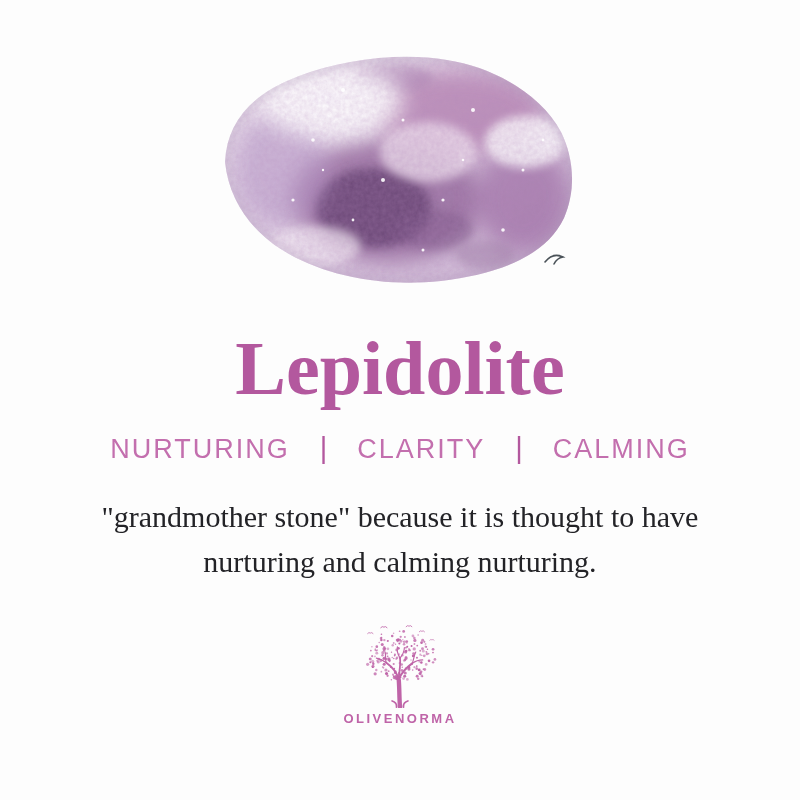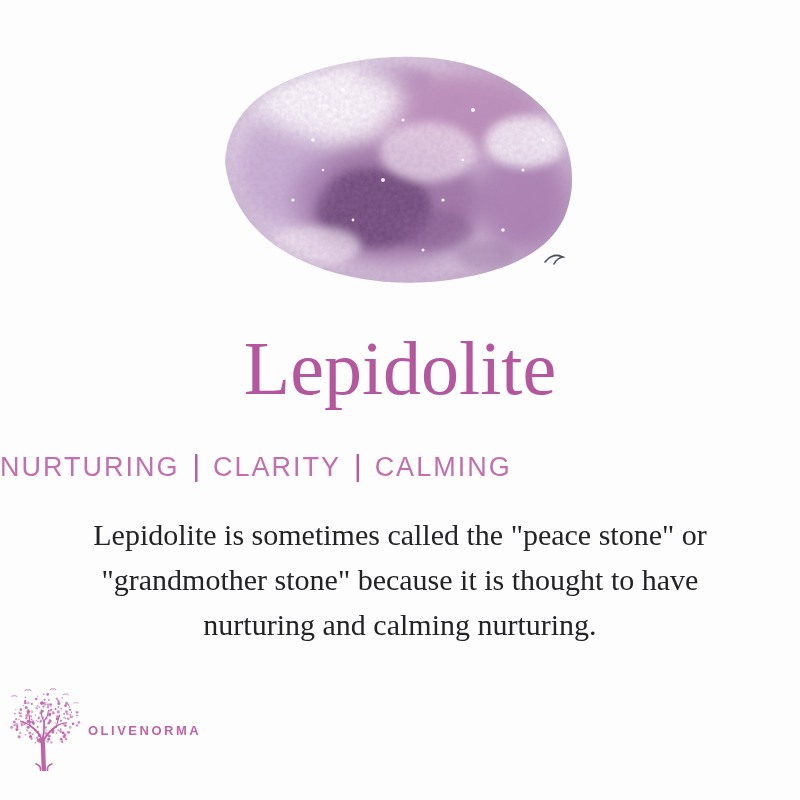--- a/index.html
+++ b/index.html
@@ -13,49 +13,49 @@
 
   
   .stone-wrap{width:354px;height:236px;margin:50px auto 0;position:relative;}
   .stone-wrap svg{display:block;width:354px;height:236px;}
 
   
   .title{
     margin:44px 0 0;
     text-align:center;
     font-size:76px;line-height:1;
-    font-weight:400;letter-spacing:0;
+    font-weight:700;letter-spacing:0;
     color:var(--color-title,#b3589e);
   }
 
   
   .tagline{
-    margin-top:45px;
-    display:flex;align-items:center;gap:13px;
+    margin-top:27px;
+    display:flex;justify-content:center;align-items:center;gap:30px;
     font-family:"Liberation Sans","DejaVu Sans",sans-serif;
     font-size:27px;letter-spacing:2px;font-weight:400;
     color:var(--color-tagline,#c36fae);
   }
   .tagline .sep{
     color:var(--color-separator,#b3589e);
     font-weight:300;font-size:29px;letter-spacing:0;
     transform:translateY(-1px);
   }
 
   
   .body-text{
     margin-top:28px;
     text-align:center;
     font-size:30px;line-height:45px;
     color:var(--color-body,#232327);
   }
   .body-text .line{white-space:nowrap;}
 
   
-  .logo{margin-top:40px;display:flex;flex-direction:row;align-items:center;}
+  .logo{margin-top:40px;display:flex;flex-direction:column;align-items:center;}
   .logo svg{width:88px;height:84px;display:block;}
   .brand{
     margin-top:3px;
     font-family:"Liberation Sans","DejaVu Sans",sans-serif;
     font-size:13px;font-weight:700;letter-spacing:2.5px;
     color:var(--color-brand,#bf64a8);
   }
   .branch{stroke:var(--color-brand,#bf64a8);fill:none;stroke-linecap:round;}
   .bird{stroke:var(--color-brand,#bf64a8);fill:none;stroke-linecap:round;stroke-width:1.4;}
   .leaf{fill:var(--color-brand,#bf64a8);}
@@ -131,21 +131,20 @@
 
   <div class="tagline">
     <span>NURTURING</span>
     <span class="sep">|</span>
     <span>CLARITY</span>
     <span class="sep">|</span>
     <span>CALMING</span>
   </div>
 
   <div class="body-text">
-    <div class="line">Lepidolite is sometimes called the "peace stone" or</div>
     <div class="line">"grandmother stone" because it is thought to have</div>
     <div class="line">nurturing and calming nurturing.</div>
   </div>
 
   <div class="logo">
     <svg viewBox="0 0 100 96" aria-hidden="true">
       <g id="canopy">
           <circle cx="49.8" cy="44.7" r="1.36" class="leaf" opacity="0.61"></circle>
           <circle cx="45.8" cy="39.9" r="1.21" class="leaf" opacity="0.56"></circle>
           <circle cx="75.9" cy="18.5" r="1.68" class="leaf" opacity="0.75"></circle>

